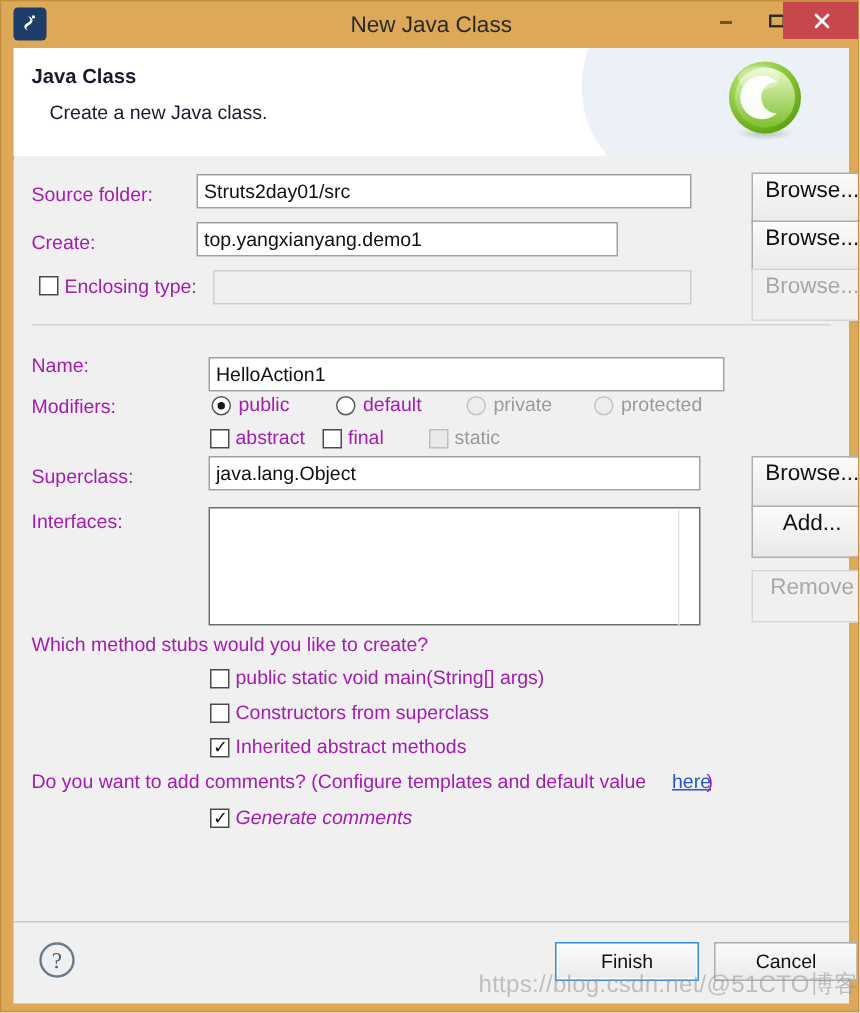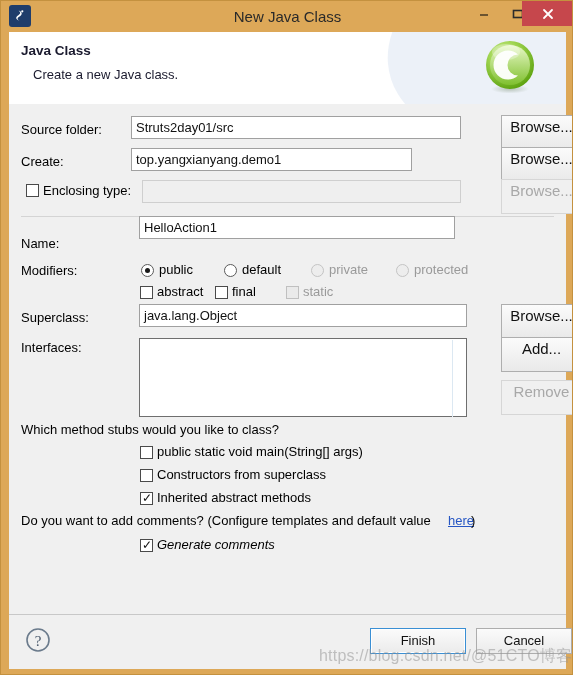--- a/index.html
+++ b/index.html
@@ -110,21 +110,21 @@
   #body-area {
     position: absolute;
     left: 8px; top: 103px;
     width: 557px;
     height: 510px;
     background: #f0f0f0;
   }
   .lbl {
     position: absolute;
     font-size: 13px;
-    color: #000000;
+    color: #a21caf;
     white-space: nowrap;
   }
   .lbl.dim { color: #9a9a9a; }
   .txtfield {
     position: absolute;
     box-sizing: border-box;
     background: #ffffff;
     border: 1px solid #a0a0a0;
     font-size: 13px;
     color: #111;
@@ -349,21 +349,21 @@
     <div class="btn" style="left:464px; top:43px; width:81px;">Browse...</div>
 
     <div class="cbox" style="left:17px; top:80px;"></div>
     <div class="lbl" style="left:34px; top:79px;">Enclosing type:</div>
     <div class="txtfield disabled" style="left:133px; top:76px; width:319px;"></div>
     <div class="btn disabled" style="left:464px; top:75px; width:81px;">Browse...</div>
 
     <div id="separator"></div>
 
     <div class="lbl" style="left:12px; top:132px;">Name:</div>
-    <div class="txtfield" style="left:130px; top:112px; width:316px;">HelloAction1</div>
+    <div class="txtfield" style="left:130px; top:134px; width:344px;">HelloAction1</div>
 
     <div class="lbl" style="left:12px; top:159px;">Modifiers:</div>
 
     <div class="radio" style="left:132px; top:160px;">
       <div class="dot"></div>
     </div>
     <div class="lbl" style="left:150px; top:158px;">public</div>
 
     <div class="radio" style="left:215px; top:160px;"></div>
     <div class="lbl" style="left:233px; top:158px;">default</div>
@@ -387,21 +387,21 @@
     <div class="txtfield" style="left:130px; top:200px; width:328px;">java.lang.Object</div>
     <div class="btn" style="left:464px; top:200px; width:81px;">Browse...</div>
 
     <div class="lbl" style="left:12px; top:236px;">Interfaces:</div>
     <div id="iface-list">
       <div id="iface-scrolltrack"></div>
     </div>
     <div class="btn" style="left:464px; top:233px; width:81px;">Add...</div>
     <div class="btn disabled" style="left:464px; top:276px; width:81px;">Remove</div>
 
-    <div class="lbl" style="left:12px; top:318px;">Which method stubs would you like to class?</div>
+    <div class="lbl" style="left:12px; top:318px;">Which method stubs would you like to create?</div>
 
     <div class="cbox" style="left:131px; top:342px;"></div>
     <div class="lbl" style="left:148px; top:340px;">public static void main(String[] args)</div>
 
     <div class="cbox" style="left:131px; top:365px;"></div>
     <div class="lbl" style="left:148px; top:363px;">Constructors from superclass</div>
 
     <div class="cbox" style="left:131px; top:388px;">
       <span class="tick">✓</span>
     </div>

